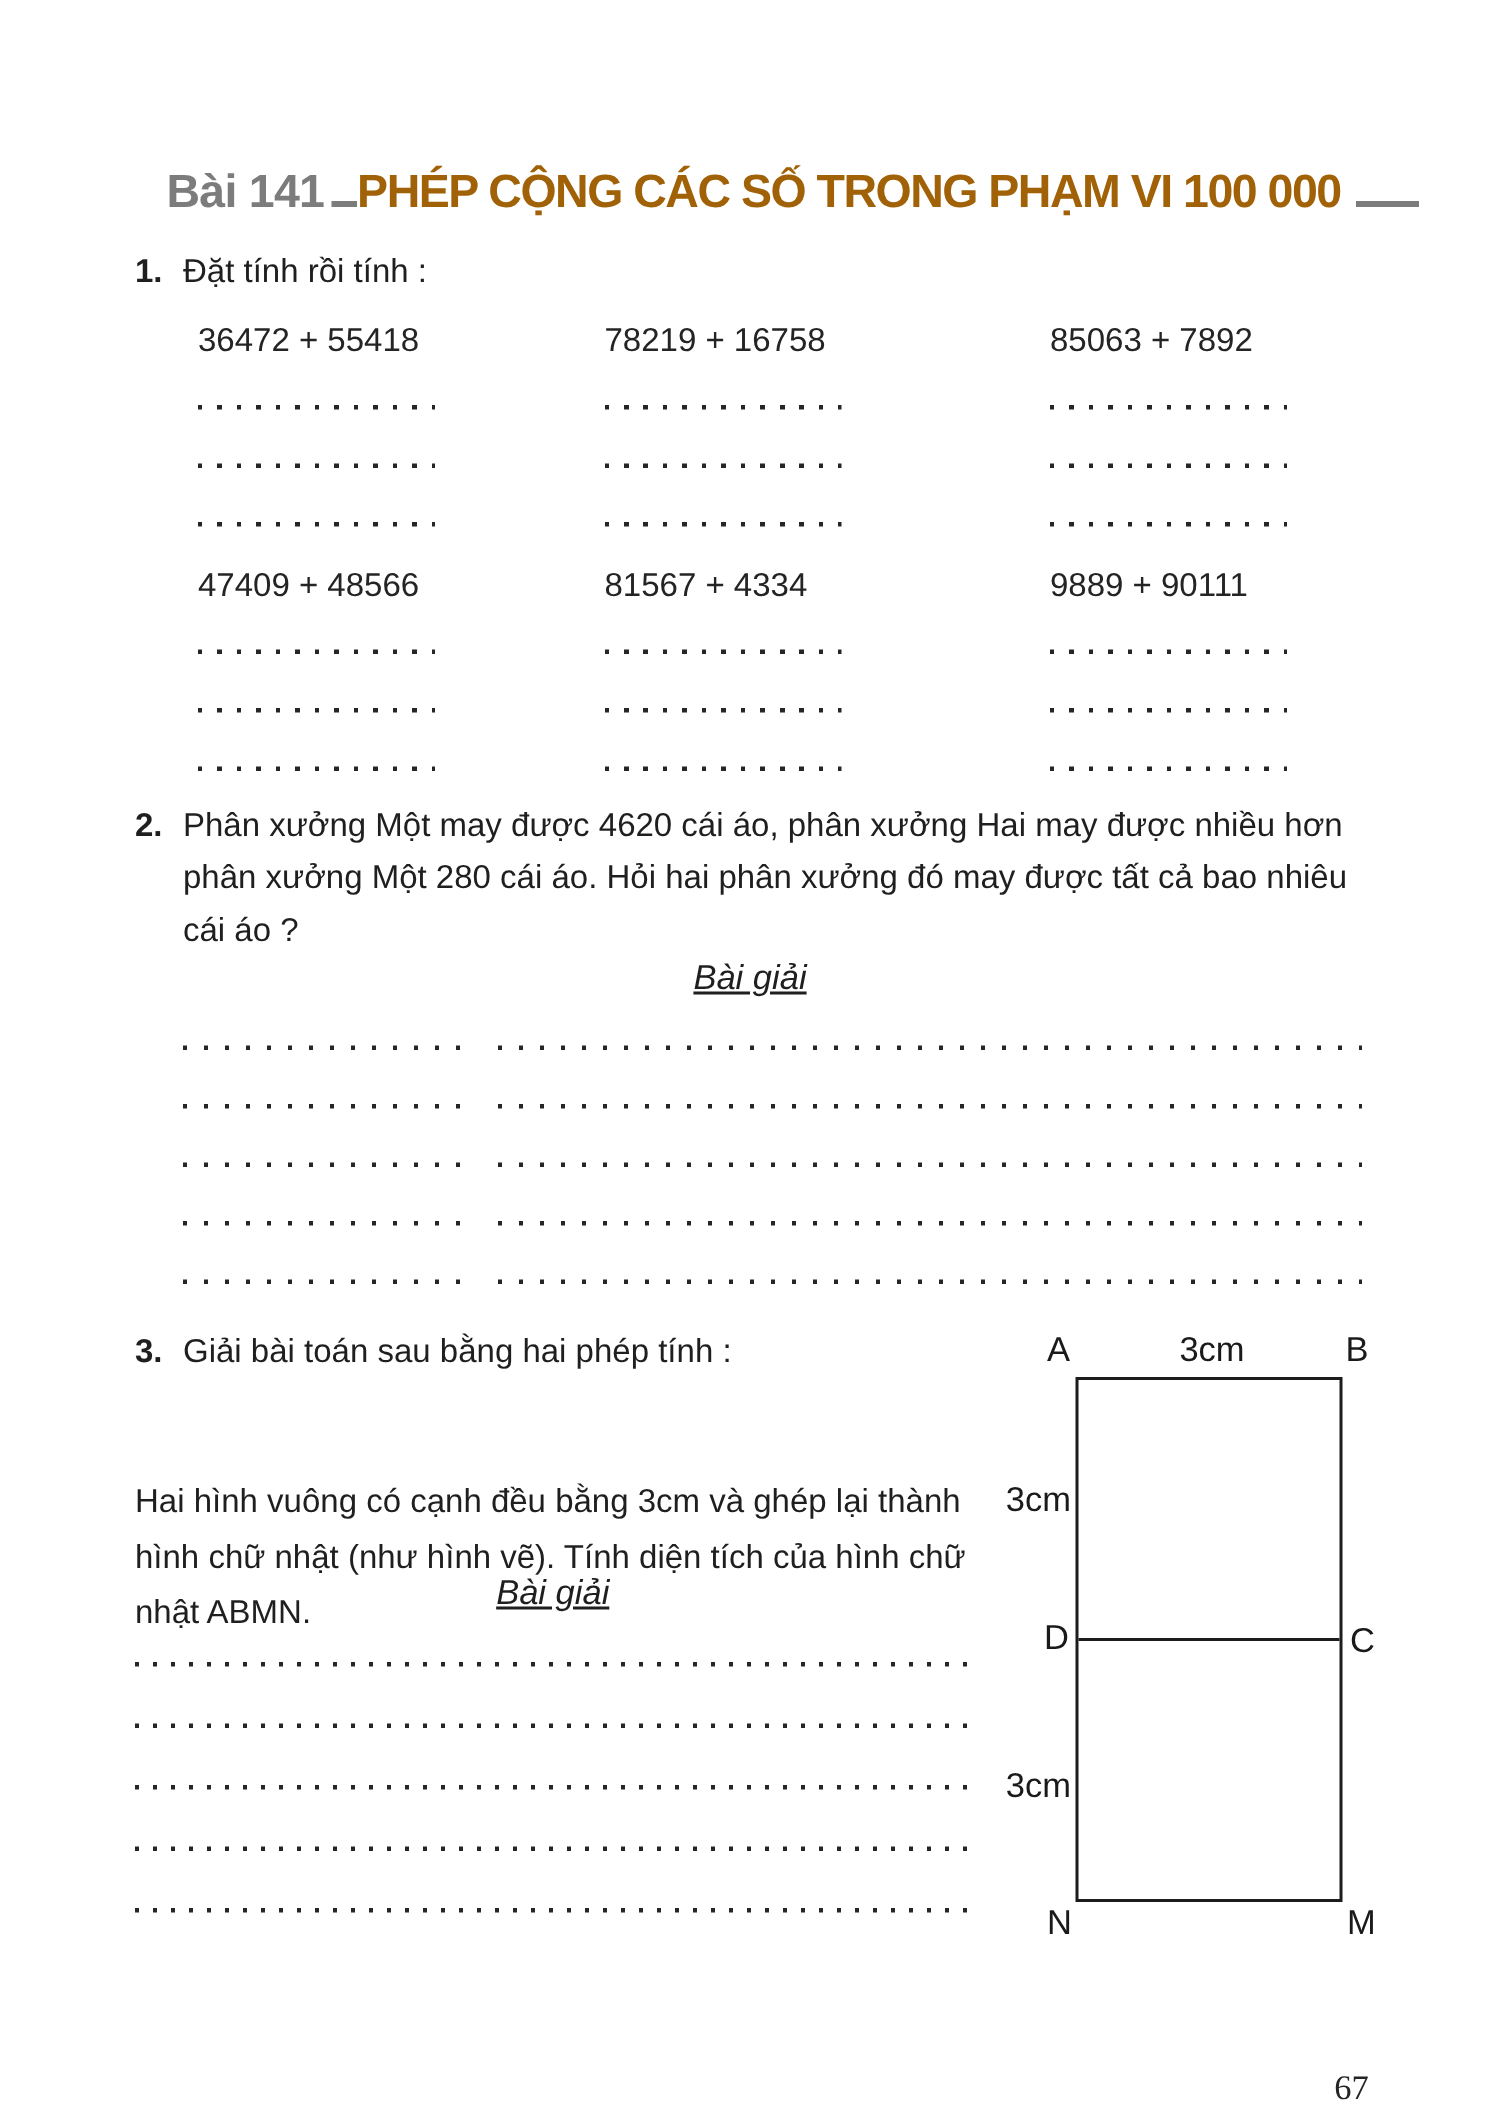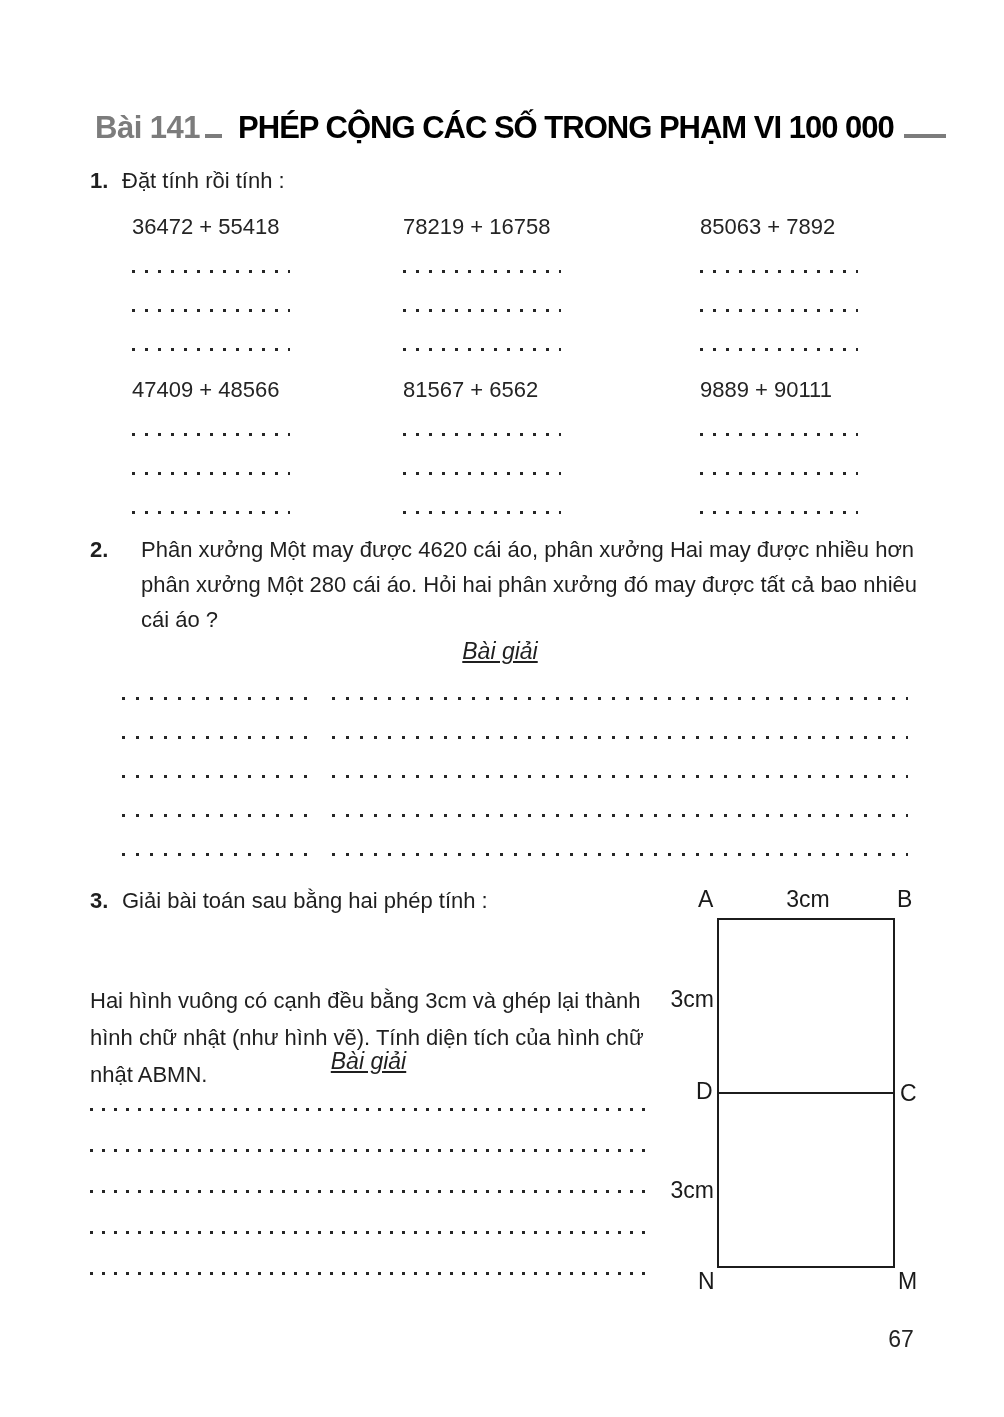--- a/index.html
+++ b/index.html
@@ -18,28 +18,29 @@
 
   
   .title-row{
     position:absolute;left:95px;top:110px;
     display:flex;align-items:baseline;
     white-space:nowrap;
   }
   .lesson-badge{
     font-weight:bold;font-size:31px;letter-spacing:-0.5px;
     color:var(--accent-gray);
+    margin-left:16px;
   }
   .badge-underscore{
     display:inline-block;width:17px;height:4px;margin-left:5px;
     background:var(--accent-gray);
   }
   .page-title{
     font-weight:bold;font-size:31px;letter-spacing:-1px;
-    color:#000000;margin-left:16px;
+    color:#a16207;margin-left:0;
   }
   .title-underline{
     display:inline-block;width:42px;height:4px;margin-left:10px;
     background:var(--accent-gray);
   }
 
   
   .ex-head{
     position:absolute;left:90px;
     display:flex;align-items:baseline;
@@ -75,21 +76,21 @@
     height:38px;font-size:22px;letter-spacing:0px;color:#242424;
   }
   .prob .dotline{width:158px;}
 
   
   .ex2-para{
     position:absolute;left:90px;top:532px;width:830px;
     display:flex;align-items:flex-start;
     font-size:22px;line-height:35px;
   }
-  .para-text{white-space:pre-line;margin-left:19px;}
+  .para-text{white-space:pre-line;}
   .ex2-solution{left:90px;top:638px;width:820px;}
   .ex2-dots{position:absolute;left:122px;top:679px;width:786px;}
   .ex2-dots .dotline{
     width:786px;
     background-image:
       linear-gradient(#ffffff,#ffffff),
       repeating-linear-gradient(90deg,#262626 0 3px,transparent 3px 14px);
     background-size:12px 100%,100% 3px;
     background-position:190px 0,0 50%;
     background-repeat:no-repeat,no-repeat;
@@ -126,22 +127,22 @@
   .lbl-3cm-top{left:105px;top:6px;width:86px;text-align:center;}
   .lbl-3cm-left1{left:8px;top:106px;width:46px;text-align:right;}
   .lbl-d{left:36px;top:198px;}
   .lbl-c{left:240px;top:200px;}
   .lbl-3cm-left2{left:8px;top:297px;width:46px;text-align:right;}
   .lbl-n{left:38px;top:388px;}
   .lbl-m{left:238px;top:388px;}
 
   
   .page-number{
-    position:absolute;left:878px;top:1326px;width:46px;
-    text-align:center;font-size:23px;color:#242424;
+    position:absolute;left:878px;top:1379px;width:46px;
+    text-align:center;font-size:23px;color:#242424;font-family:Liberation Serif, serif;
   }
 </style>
 </head>
 <body>
 
 <div class="page">
 
   <div class="title-row">
     <span class="lesson-badge">Bài 141</span>
     <span class="badge-underscore"></span>
@@ -173,21 +174,21 @@
       <div class="dotline"></div>
       <div class="dotline"></div>
     </div>
     <div class="prob">
       <div class="prob-text">47409 + 48566</div>
       <div class="dotline"></div>
       <div class="dotline"></div>
       <div class="dotline"></div>
     </div>
     <div class="prob">
-      <div class="prob-text">81567 + 6562</div>
+      <div class="prob-text">81567 + 4334</div>
       <div class="dotline"></div>
       <div class="dotline"></div>
       <div class="dotline"></div>
     </div>
     <div class="prob">
       <div class="prob-text">9889 + 90111</div>
       <div class="dotline"></div>
       <div class="dotline"></div>
       <div class="dotline"></div>
     </div>

